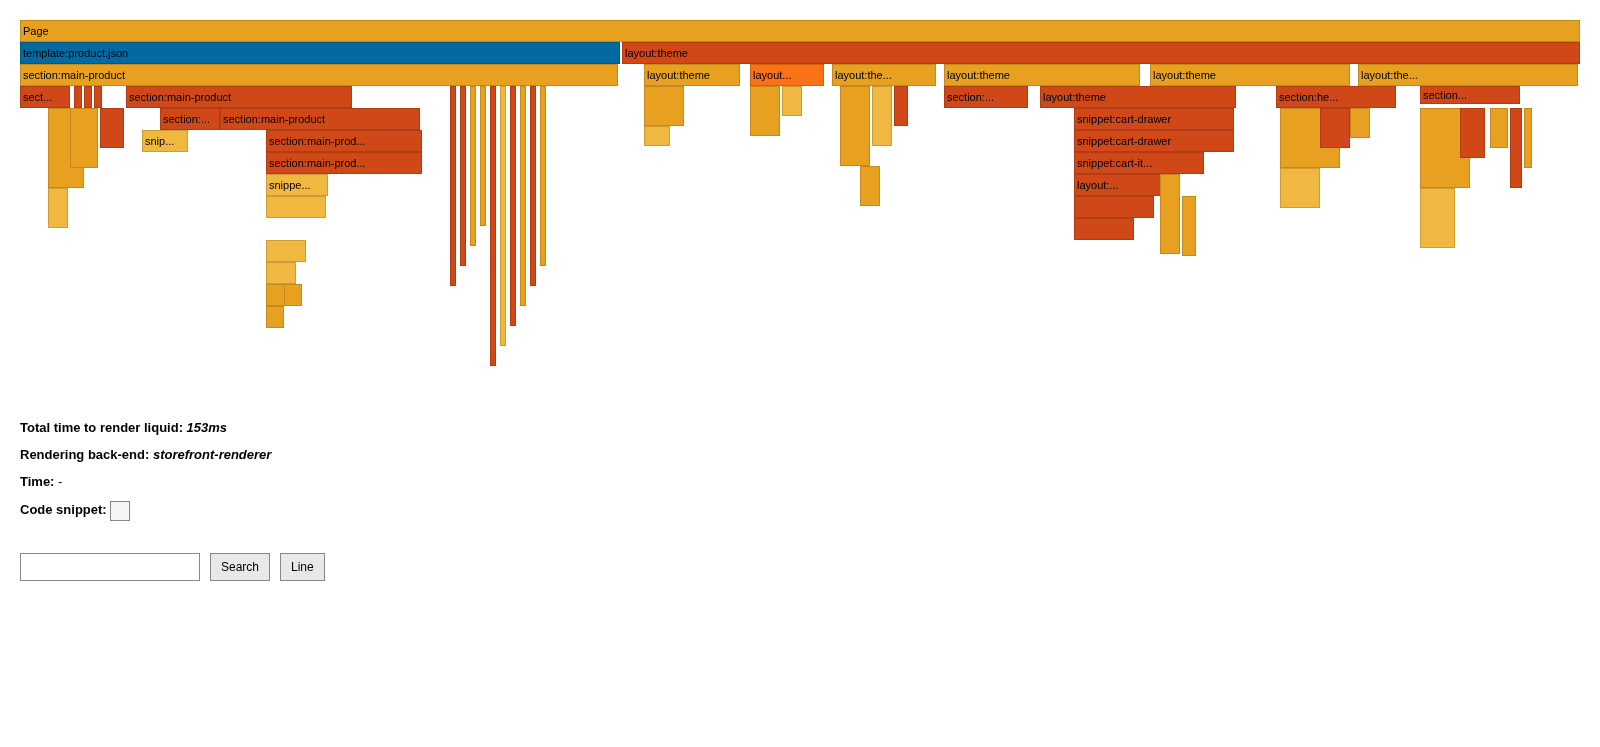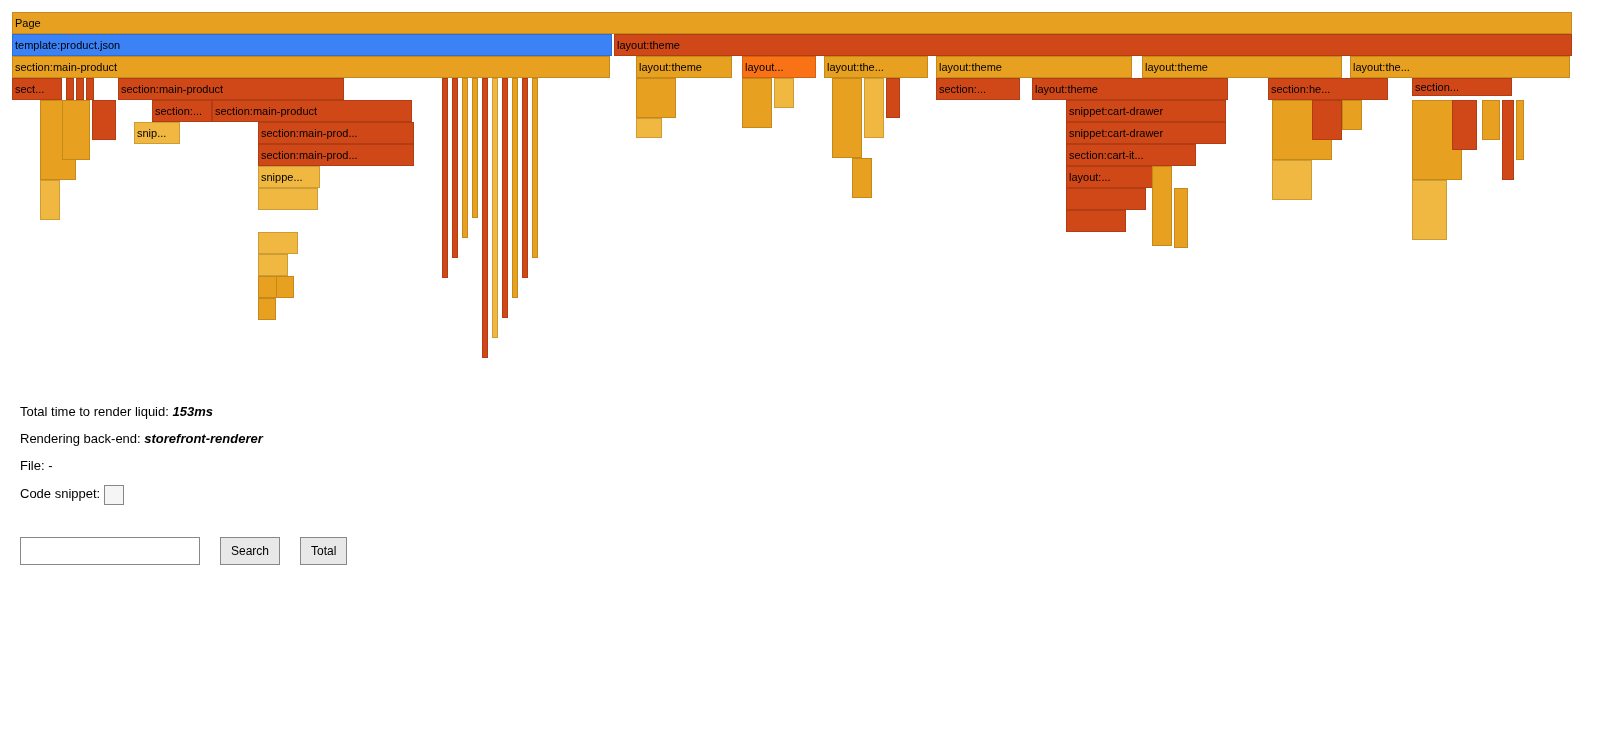--- a/index.html
+++ b/index.html
@@ -2,21 +2,21 @@
 <html><head>
   <meta charset="utf-8">
   <style>
     * { box-sizing: border-box; margin: 0; padding: 0; }
     body { font-family: Arial, sans-serif; font-size: 12px; background: #fff; color: #000; }
 
     
     #flame-container {
       width: 100%;
       overflow-x: auto;
-      padding: 12px;
+      padding: 20px;
     }
 
     .flame-chart {
       position: relative;
       width: 1560px;
       height: 360px;
     }
 
     .flame-block {
       position: absolute;
@@ -40,31 +40,31 @@
       margin-bottom: 12px;
       font-size: 13px;
     }
 
     .info-line strong {
       font-weight: bold;
       font-style: italic;
     }
 
     .info-label {
-      font-weight: normal;
+      font-weight: bold;
       color: #000;
       text-align: center;
     }
 
     
     #search-area {
       padding: 10px 20px 20px 20px;
       display: flex;
       align-items: center;
-      gap: 20px;
+      gap: 10px;
     }
 
     #search-input {
       width: 180px;
       height: 28px;
       border: 1px solid #888;
       padding: 2px 4px;
       font-size: 12px;
     }
 
@@ -85,42 +85,42 @@
       background: #f5f5f5;
       vertical-align: middle;
     }
   </style>
 </head>
 <body>
 
 <div id="flame-container">
   <div class="flame-chart" id="flame-chart">
       <div class="flame-block" style="left: 0px; top: 0px; width: 1560px; height: 22px; background: rgb(232, 160, 32);">Page</div>
-      <div class="flame-block" style="left: 0px; top: 22px; width: 600px; height: 22px; background: #3b82f6;">template:product.json</div>
+      <div class="flame-block" style="left: 0px; top: 22px; width: 600px; height: 22px; background: #0369a1;">template:product.json</div>
       <div class="flame-block" style="left: 602px; top: 22px; width: 958px; height: 22px; background: rgb(208, 72, 24);">layout:theme</div>
       <div class="flame-block" style="left: 0px; top: 44px; width: 598px; height: 22px; background: rgb(232, 160, 32);">section:main-product</div>
       <div class="flame-block" style="left: 624px; top: 44px; width: 96px; height: 22px; background: rgb(232, 160, 32);">layout:theme</div>
       <div class="flame-block" style="left: 730px; top: 44px; width: 74px; height: 22px; background: #f97316;">layout...</div>
       <div class="flame-block" style="left: 812px; top: 44px; width: 104px; height: 22px; background: rgb(232, 160, 32);">layout:the...</div>
       <div class="flame-block" style="left: 924px; top: 44px; width: 196px; height: 22px; background: rgb(232, 160, 32);">layout:theme</div>
       <div class="flame-block" style="left: 1130px; top: 44px; width: 200px; height: 22px; background: rgb(232, 160, 32);">layout:theme</div>
       <div class="flame-block" style="left: 1338px; top: 44px; width: 220px; height: 22px; background: rgb(232, 160, 32);">layout:the...</div>
       <div class="flame-block" style="left: 0px; top: 66px; width: 50px; height: 22px; background: rgb(208, 72, 24);">sect...</div>
       <div class="flame-block" style="left: 106px; top: 66px; width: 226px; height: 22px; background: rgb(208, 72, 24);">section:main-product</div>
       <div class="flame-block" style="left: 140px; top: 88px; width: 60px; height: 22px; background: rgb(208, 72, 24);">section:...</div>
       <div class="flame-block" style="left: 200px; top: 88px; width: 200px; height: 22px; background: rgb(208, 72, 24);">section:main-product</div>
       <div class="flame-block" style="left: 246px; top: 110px; width: 156px; height: 22px; background: rgb(208, 72, 24);">section:main-prod...</div>
       <div class="flame-block" style="left: 246px; top: 132px; width: 156px; height: 22px; background: rgb(208, 72, 24);">section:main-prod...</div>
       <div class="flame-block" style="left: 122px; top: 110px; width: 46px; height: 22px; background: rgb(240, 184, 64);">snip...</div>
       <div class="flame-block" style="left: 246px; top: 154px; width: 62px; height: 22px; background: rgb(240, 184, 64);">snippe...</div>
       <div class="flame-block" style="left: 924px; top: 66px; width: 84px; height: 22px; background: rgb(208, 72, 24);">section:...</div>
       <div class="flame-block" style="left: 1020px; top: 66px; width: 196px; height: 22px; background: rgb(208, 72, 24);">layout:theme</div>
       <div class="flame-block" style="left: 1054px; top: 88px; width: 160px; height: 22px; background: rgb(208, 72, 24);">snippet:cart-drawer</div>
       <div class="flame-block" style="left: 1054px; top: 110px; width: 160px; height: 22px; background: rgb(208, 72, 24);">snippet:cart-drawer</div>
-      <div class="flame-block" style="left: 1054px; top: 132px; width: 130px; height: 22px; background: rgb(208, 72, 24);">section:cart-it...</div>
+      <div class="flame-block" style="left: 1054px; top: 132px; width: 130px; height: 22px; background: rgb(208, 72, 24);">snippet:cart-it...</div>
       <div class="flame-block" style="left: 1054px; top: 154px; width: 100px; height: 22px; background: rgb(208, 72, 24);">layout:...</div>
       <div class="flame-block" style="left: 1256px; top: 66px; width: 120px; height: 22px; background: rgb(208, 72, 24);">section:he...</div>
       <div class="flame-block" style="left: 1400px; top: 66px; width: 100px; height: 18px; background: rgb(208, 72, 24);">section...</div>
       <div class="flame-block" style="left: 54px; top: 66px; width: 8px; height: 22px; background: rgb(208, 72, 24);"></div>
       <div class="flame-block" style="left: 64px; top: 66px; width: 8px; height: 22px; background: rgb(208, 72, 24);"></div>
       <div class="flame-block" style="left: 74px; top: 66px; width: 8px; height: 22px; background: rgb(208, 72, 24);"></div>
       <div class="flame-block" style="left: 430px; top: 66px; width: 4px; height: 200px; background: rgb(208, 72, 24);"></div>
       <div class="flame-block" style="left: 440px; top: 66px; width: 4px; height: 180px; background: rgb(208, 72, 24);"></div>
       <div class="flame-block" style="left: 450px; top: 66px; width: 4px; height: 160px; background: rgb(232, 160, 32);"></div>
       <div class="flame-block" style="left: 460px; top: 66px; width: 4px; height: 140px; background: rgb(232, 160, 32);"></div>
@@ -166,25 +166,25 @@
 </div>
 
 <div id="info-section">
   <div class="info-line">
     <span class="info-label">Total time to render liquid: </span><strong>153ms</strong>
   </div>
   <div class="info-line">
     <span class="info-label">Rendering back-end: </span><strong>storefront-renderer</strong>
   </div>
   <div class="info-line">
-    <span class="info-label">File: </span><span>-</span>
+    <span class="info-label">Time: </span><span>-</span>
   </div>
   <div class="info-line">
     <span class="info-label">Code snippet:</span>
     <span id="code-snippet-box"></span>
   </div>
 </div>
 
 <div id="search-area">
   <input type="text" id="search-input" style="">
   <button class="search-btn">Search</button>
-  <button class="clear-btn">Total</button>
+  <button class="clear-btn">Line</button>
 </div>
 
 </body></html>

